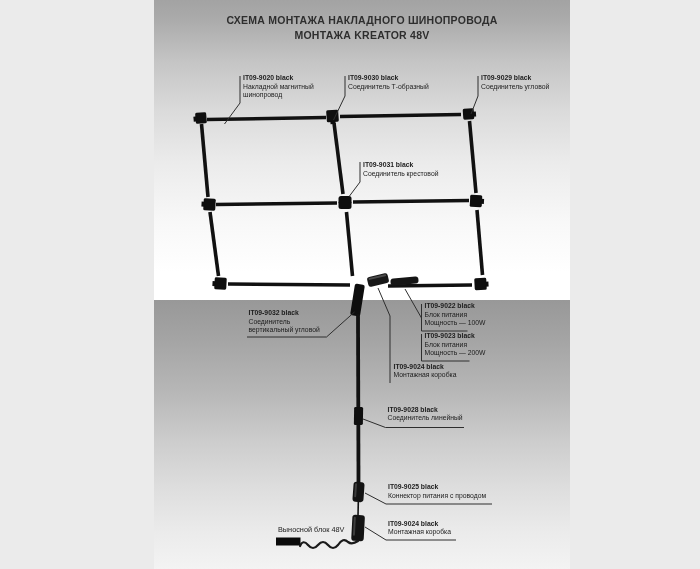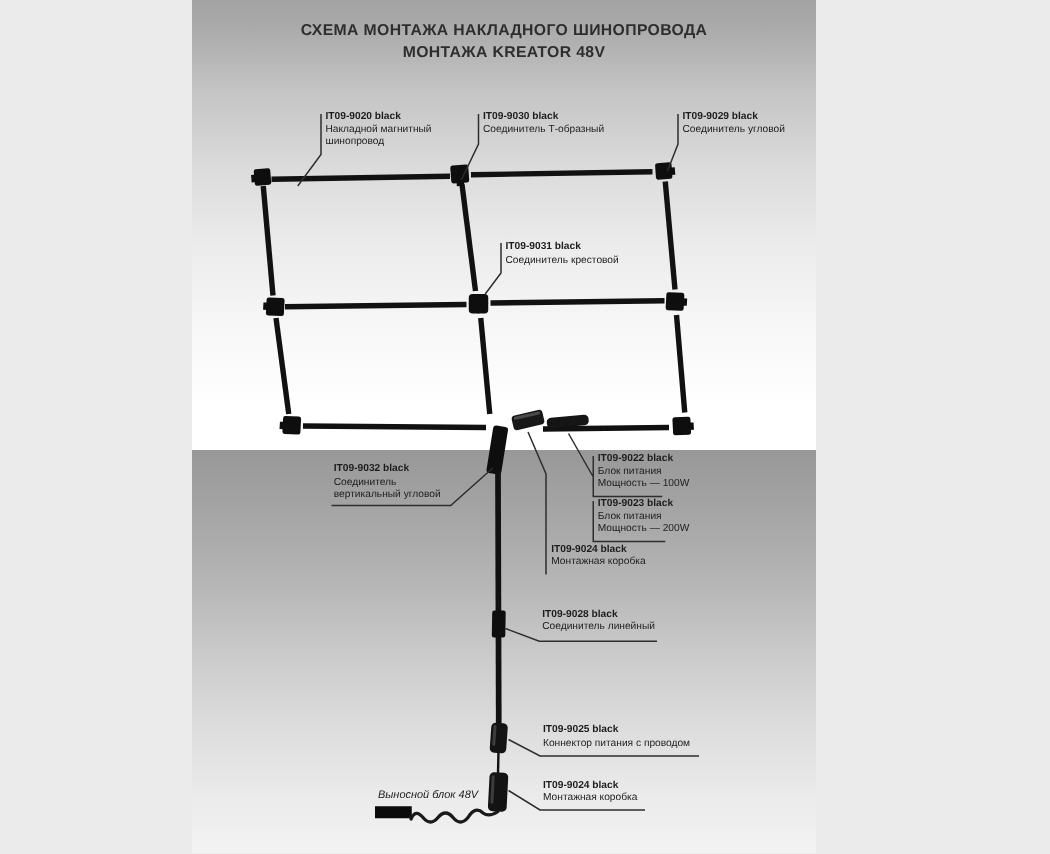--- a/index.html
+++ b/index.html
@@ -1,28 +1,28 @@
 <!DOCTYPE html>
 <html><head>
 <meta charset="utf-8">
 <style>
   html,body{margin:0;padding:0;background:#ebebeb;font-family:"Liberation Sans",sans-serif;}
   .canvas{position:relative;width:700px;height:569px;background:#ebebeb;overflow:hidden;}
-  .stage{position:absolute;left:128px;top:0;width:416px;height:404px;}
+  .stage{position:absolute;left:154px;top:0;width:416px;height:404px;}
   .bg-top{position:absolute;left:0;top:0;width:416px;height:300px;
     background:linear-gradient(180deg,#a3a3a3 0px,#aaaaaa 18px,#c5c5c5 62px,#dbdbdb 112px,#ebebeb 162px,#f8f8f8 222px,#ffffff 272px,#ffffff 300px);}
   .bg-bottom{position:absolute;left:0;top:300px;width:416px;height:269px;
     background:linear-gradient(180deg,#989898 0px,#a5a5a5 42px,#b7b7b7 92px,#cdcdcd 142px,#dfdfdf 192px,#ebebeb 232px,#f3f3f3 269px);}
   .title{position:absolute;left:0;right:0;top:13px;text-align:center;color:#2e2e2e;
     font-size:10.5px;font-weight:bold;line-height:15px;letter-spacing:.25px;}
   svg.overlay{position:absolute;left:0;top:0;}
   .lbl{position:absolute;color:#1c1c1c;font-size:6.8px;line-height:8.6px;white-space:nowrap;}
   .lbl .code{font-weight:bold;display:block;}
   .lbl span{display:block;}
-  .lbl.big{font-size:7.3px;font-style:italic;}
+  .lbl.big{font-size:7.3px;}
 </style>
 </head>
 <body>
 
 <div class="canvas">
   <div class="stage">
     <div class="bg-top"></div>
     <div class="bg-bottom"></div>
 
     <div class="title">

